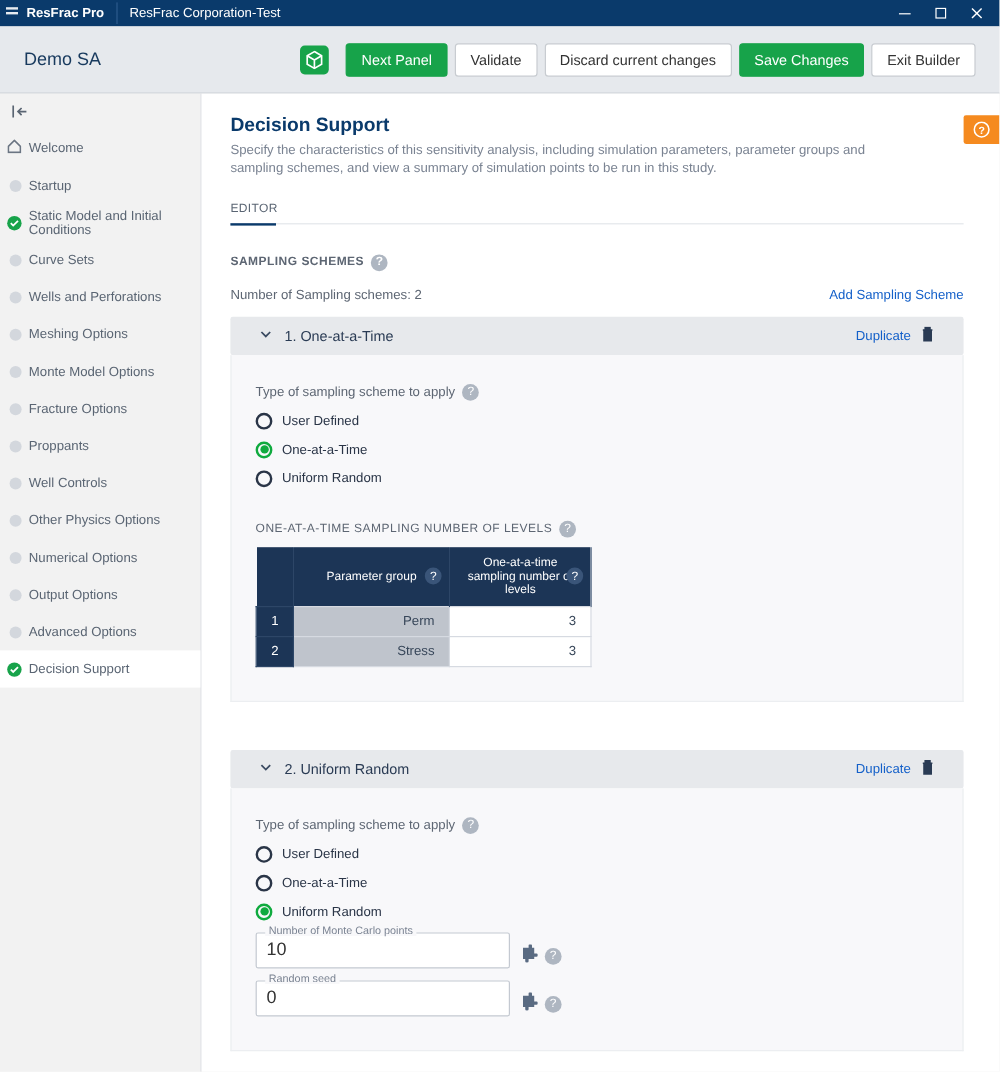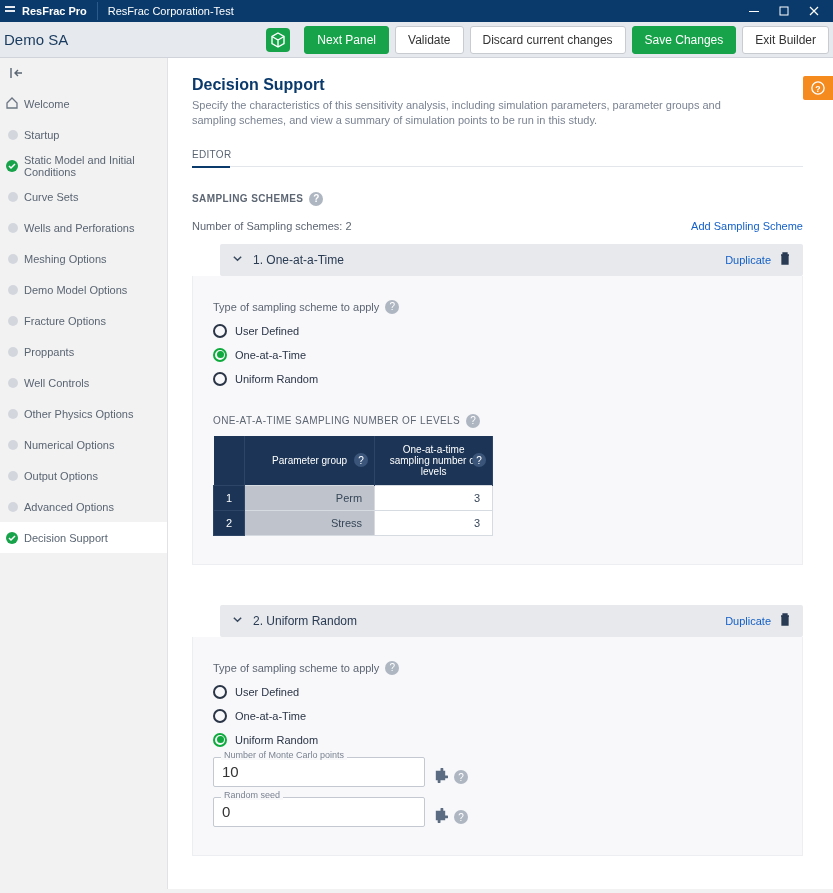--- a/index.html
+++ b/index.html
@@ -6,21 +6,21 @@
 body { width: 833px; height: 893px; overflow: hidden; background: #f2f2f2; }
 
 .title-bar { height: 22px; background: #0a3a6b; color: #fff; display: flex; align-items: center; font-size: 11px; padding: 0 4px; }
 .title-bar .logo { margin-right: 6px; opacity: .9; }
 .title-bar .app { font-weight: 600; margin-right: 10px; }
 .title-bar .workspace { padding-left: 10px; }
 .title-bar .divider { width:1px; height:18px; background:#2d5a8d; }
 .title-bar .spacer { flex: 1; }
 .win-btn { width: 30px; height: 22px; display:flex;align-items:center;justify-content:center;color:#fff; }
 
-.header { height: 36px; background: #e6e9ed; display: flex; align-items: center; padding: 0 4px; border-bottom: 1px solid #d0d4da; }
+.header { height: 56px; background: #e6e9ed; display: flex; align-items: center; padding: 0 20px; border-bottom: 1px solid #d0d4da; }
 .header .title { font-size: 15px; color: #183a5e; font-weight: 500; }
 .header .spacer { flex: 1; }
 .hex { width: 24px; height: 24px; background: #17a34a; border-radius: 4px; display:flex; align-items:center; justify-content:center; margin-right:8px; }
 .btn { height: 28px; padding: 0 12px; font-size: 12px; border-radius: 3px; border: 1px solid #c8ccd1; background: #fff; color:#333; margin-left:6px; display:inline-flex;align-items:center; cursor:pointer; }
 .btn.green { background:#17a34a; border-color:#17a34a; color:#fff; font-weight:500; }
 
 .body { display: flex; height: calc(893px - 22px - 40px); }
 
 .sidebar { width: 168px; background:#f2f2f2; border-right:1px solid #e0e2e6; display:flex; flex-direction:column; }
 .collapse-row { height: 30px; display:flex; align-items:center; padding-left:10px; color:#5a6573; }
@@ -46,21 +46,21 @@
 .qmark { width:14px;height:14px;border-radius:50%;background:#aeb6c1;color:#fff;font-size:10px;display:inline-flex;align-items:center;justify-content:center; flex-shrink:0; }
 .row-flex { display:flex; align-items:center; margin-top:14px; font-size:11px; color:#5d6673; }
 .row-flex .spacer { flex:1; }
 .link { color:#1460c9; cursor:pointer; }
 
 .pager { margin-top:12px; display:inline-flex; border:1px solid #e3e6ea; border-radius:3px; overflow:hidden; }
 .pager button { height:28px; padding:0 16px; border:none; background:#f7f8fa; color:#b4bac4; font-size:12px; }
 .pager input { width:28px; height:28px; border:none; border-left:1px solid #e3e6ea; border-right:1px solid #e3e6ea; text-align:center; font-size:12px; color:#333; background:#fff; }
 
 .scheme { margin-top:12px; }
-.scheme-header { height:32px; background:#e7e9ec; border-radius:2px; display:flex; align-items:center; padding:0 12px; font-size:12px; color:#2a3b54;margin-left:28px; }
+.scheme-header { height:32px; background:#e7e9ec; border-radius:2px; display:flex; align-items:center; padding:0 24px; font-size:12px; color:#2a3b54; }
 .scheme-header .chev { margin-right:10px; color:#3a4a61; }
 .scheme-header .spacer { flex:1; }
 .scheme-header .dup { color:#1460c9; font-size:11px; margin-right:8px; cursor:pointer; }
 .scheme-header .trash { color:#2a3b54; cursor:pointer; }
 .scheme-body { background:#f8f8fa; padding: 24px 20px 28px 20px; border:1px solid #eceef1; border-top:none; }
 
 .field-label { font-size:11px; color:#5d6673; display:flex; align-items:center; gap:6px; }
 .radio-row { display:flex; align-items:center; gap:8px; margin-top:10px; font-size:11px; color:#2a3547; }
 .radio { width:14px;height:14px;border:2px solid #2a3547;border-radius:50%;display:inline-flex;align-items:center;justify-content:center;flex-shrink:0; }
 .radio.selected { border-color:#0faa3e; }
@@ -165,21 +165,21 @@
     <div class="nav-item">
         <span class="dot"></span>
         <span>Wells and Perforations</span>
       </div>
     <div class="nav-item">
         <span class="dot"></span>
         <span>Meshing Options</span>
       </div>
     <div class="nav-item">
         <span class="dot"></span>
-        <span>Demo Model Options</span>
+        <span>Monte Model Options</span>
       </div>
     <div class="nav-item">
         <span class="dot"></span>
         <span>Fracture Options</span>
       </div>
     <div class="nav-item">
         <span class="dot"></span>
         <span>Proppants</span>
       </div>
     <div class="nav-item">

